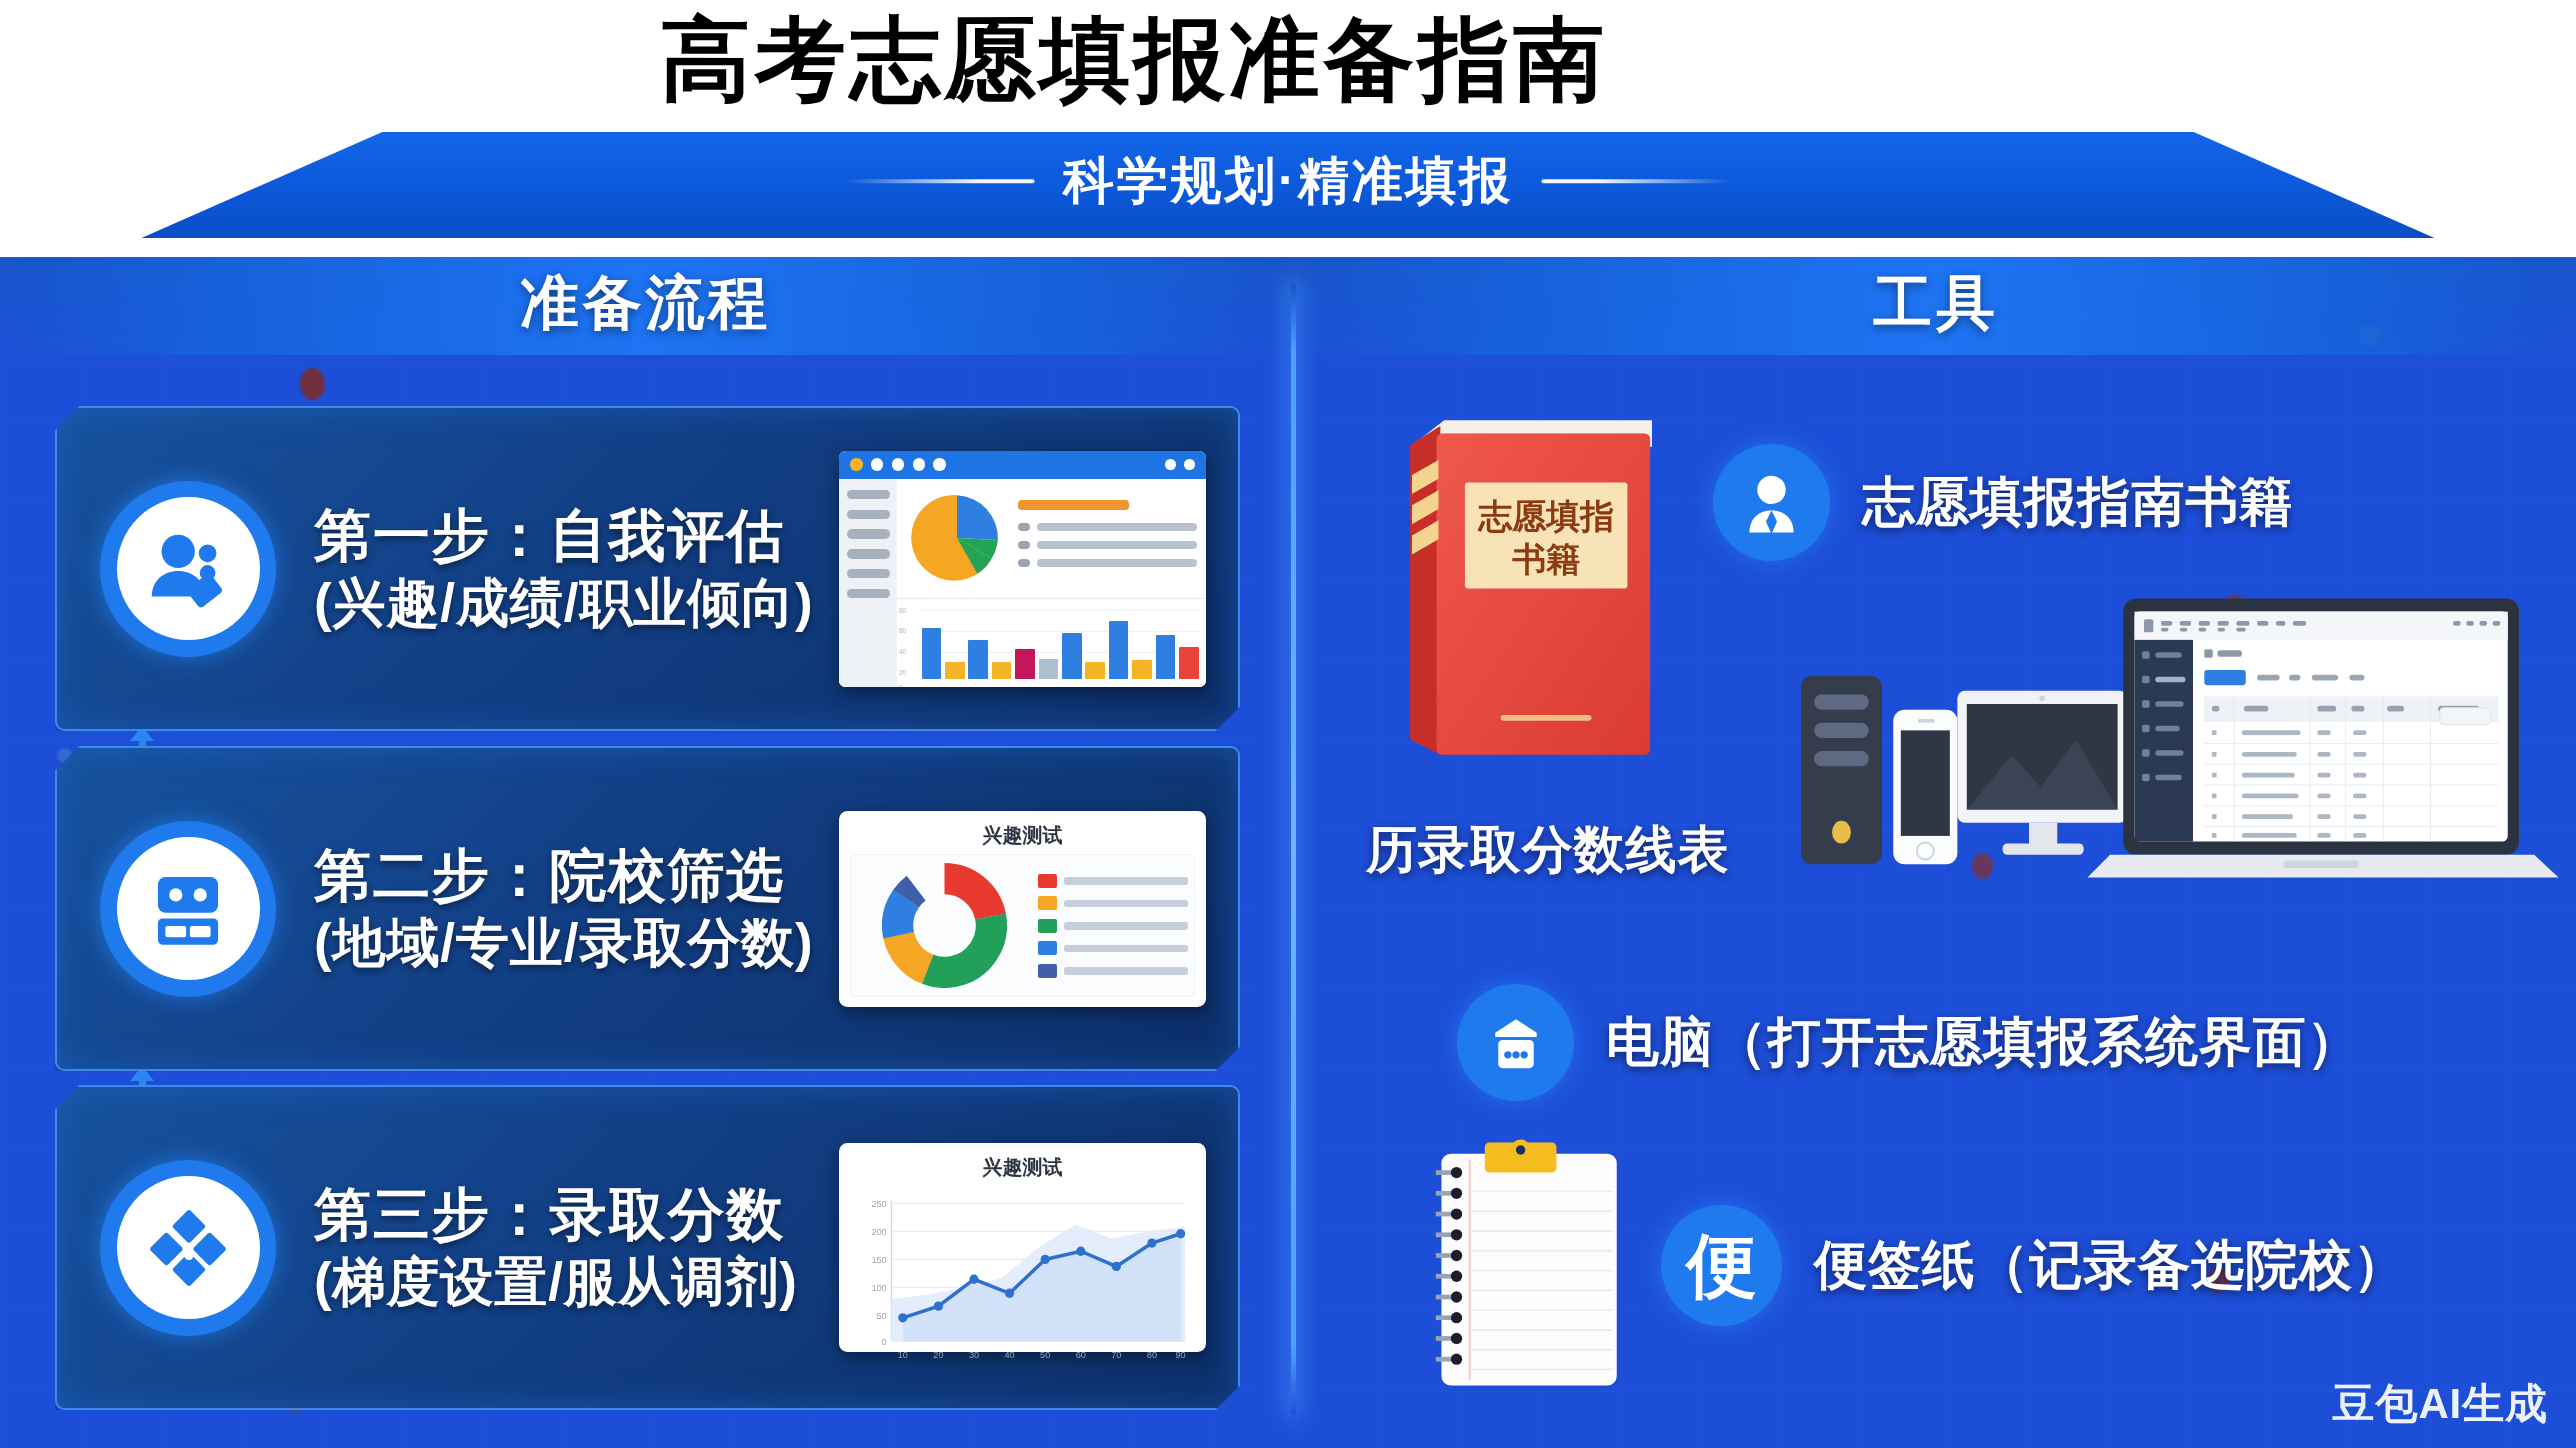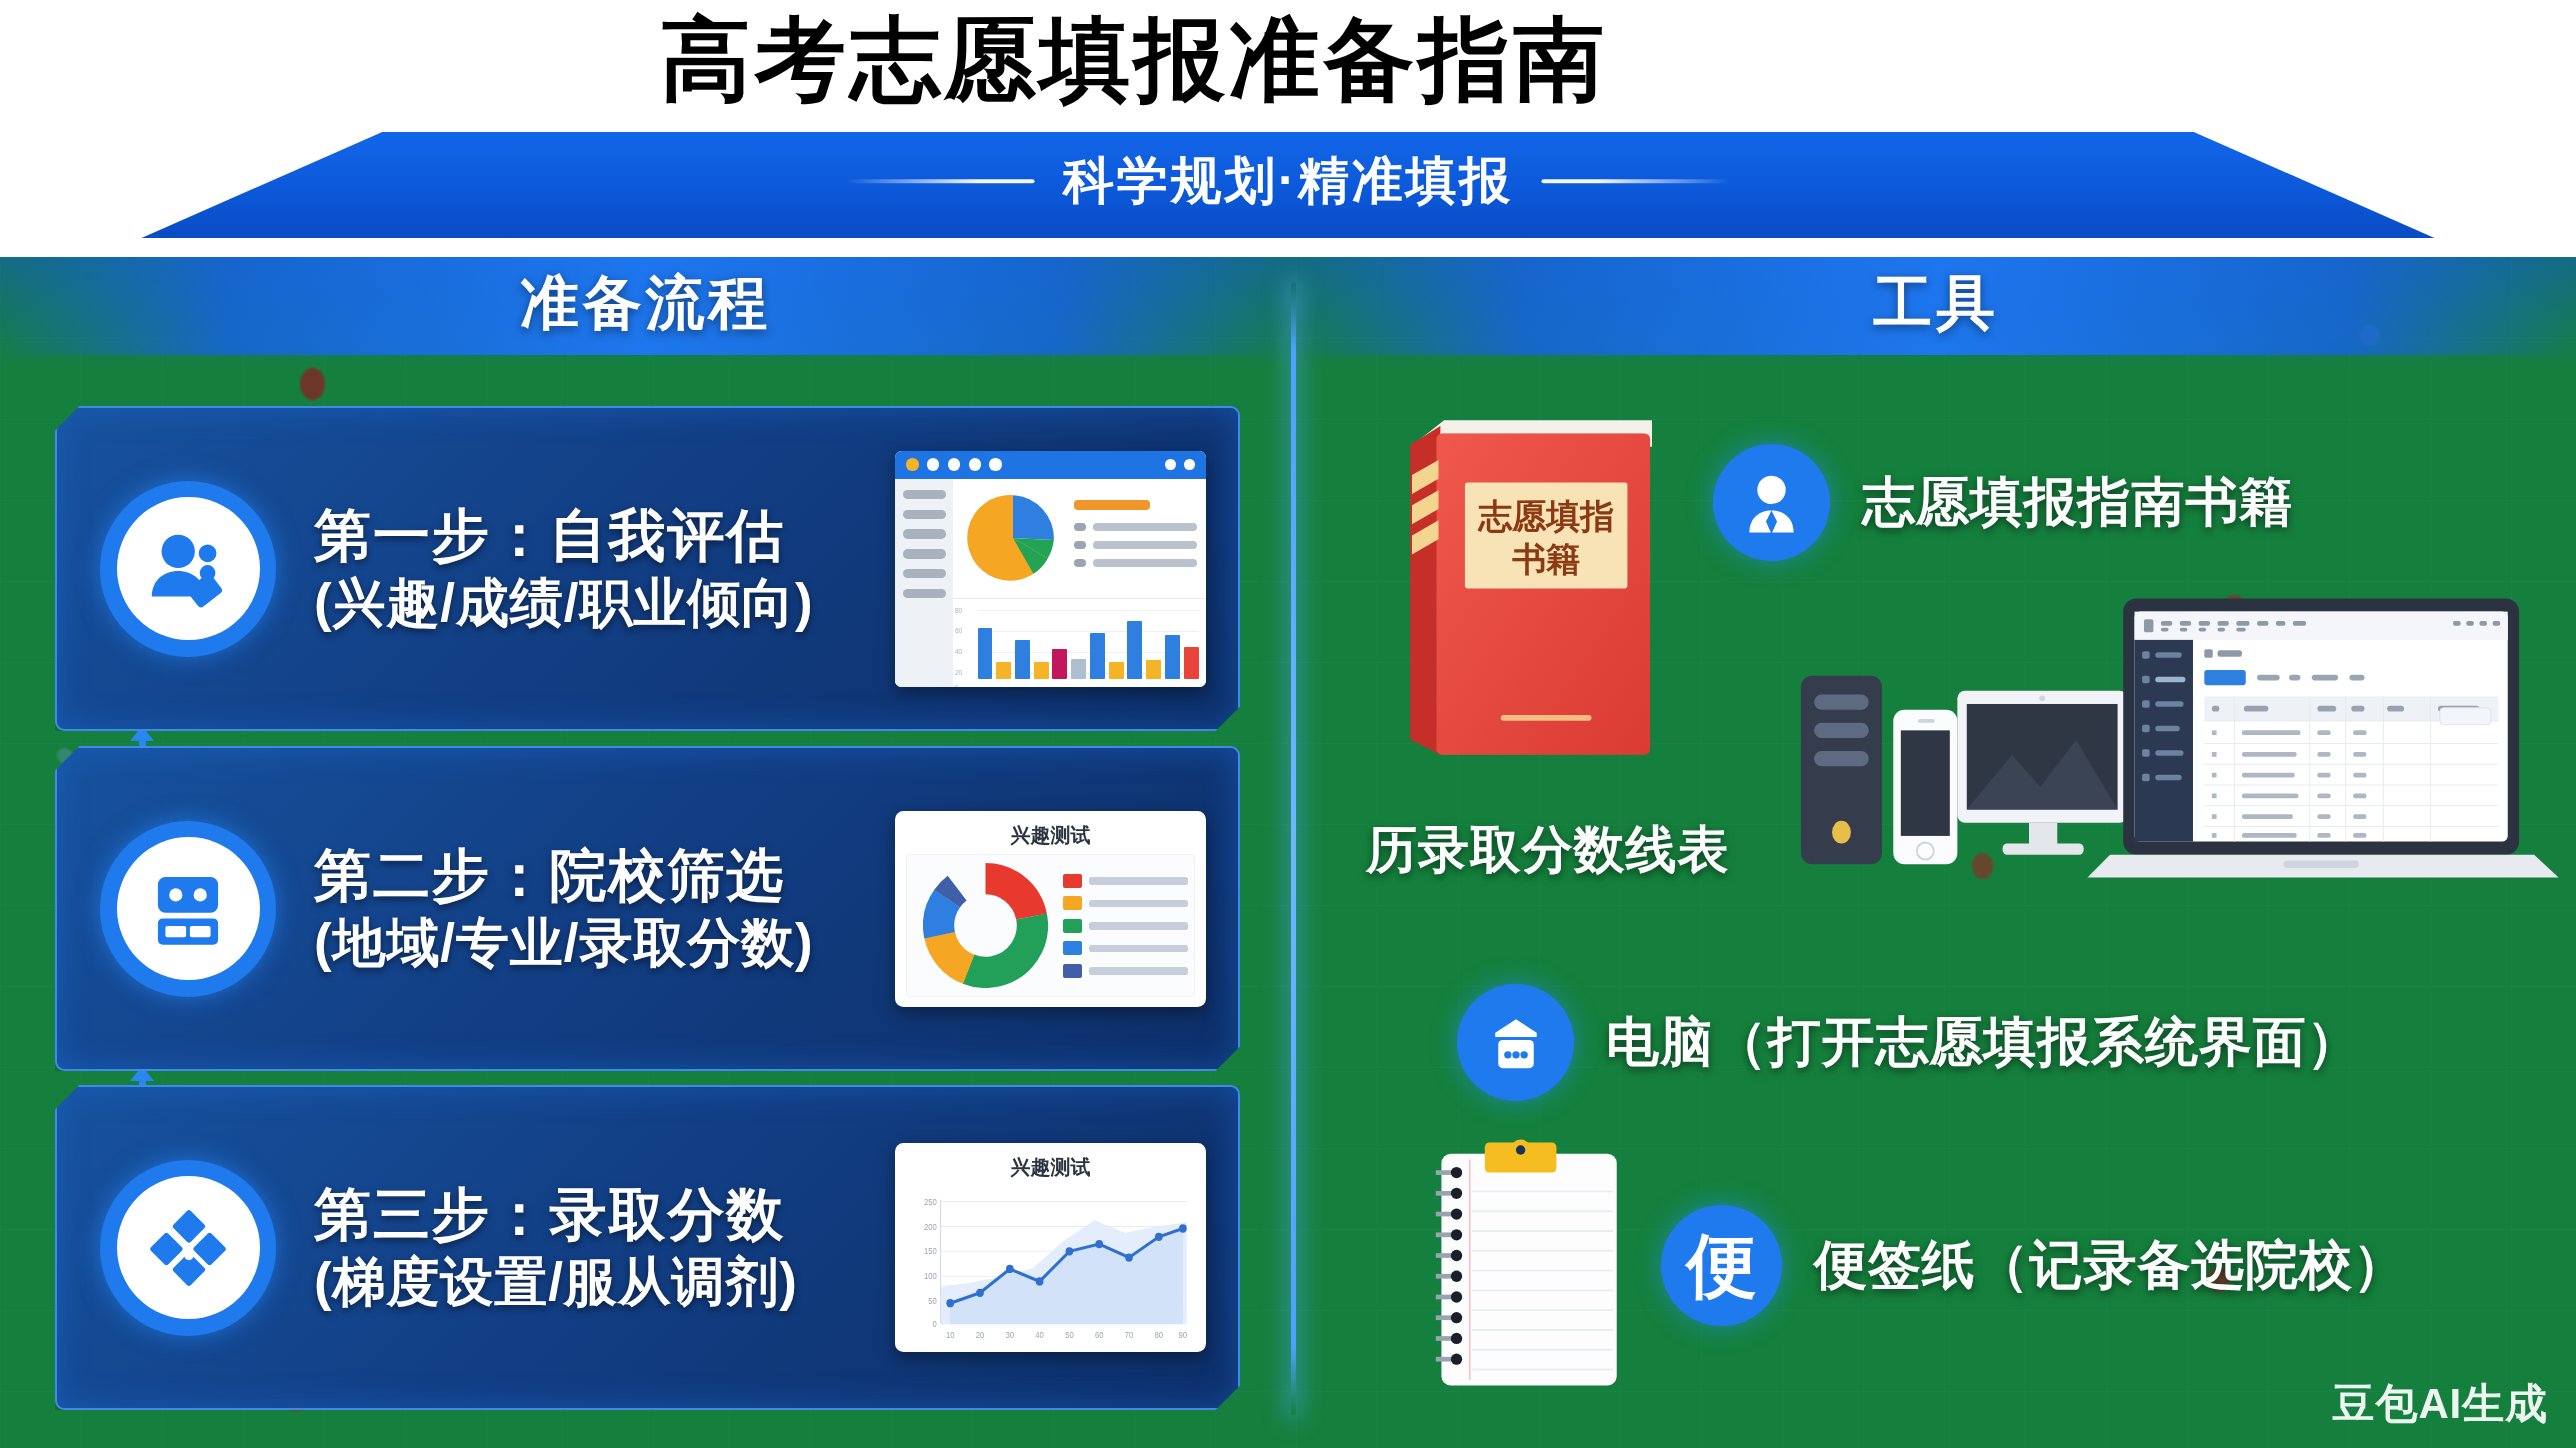--- a/index.html
+++ b/index.html
@@ -29,21 +29,21 @@
   .subtitle{font-size:51px;font-weight:bold;color:#fff;letter-spacing:2.8px;white-space:nowrap;}
 
   
   .stage{
     position:absolute;left:0;top:257px;width:2576px;height:1192px;
     background:
       radial-gradient(ellipse 1038px 661px at 22% 8%, #17509f 0%, rgba(23,80,159,0) 62%),
       radial-gradient(ellipse 1038px 661px at 78% 8%, #1659b0 0%, rgba(22,89,176,0) 62%),
       radial-gradient(ellipse 1321px 849px at 50% 120%, #06234f 0%, rgba(6,35,79,0) 70%),
       linear-gradient(180deg,#0a2f66 0%,#0a2category 0%,#072murm 0%,#062247 55%,#041a38 100%);
-    background-color:#15803d;
+    background-color:#1d4ed8;
     overflow:hidden;
   }
   .stage-glow-top{position:absolute;left:0;top:0;width:2576px;height:113px;background:linear-gradient(180deg,rgba(20,90,190,.55),rgba(20,90,190,0));}
   .grid-dots{position:absolute;inset:0;opacity:.20;
     background-image:linear-gradient(rgba(120,180,255,.25) 0.9px,transparent 0.9px),linear-gradient(90deg,rgba(120,180,255,.18) 0.9px,transparent 0.9px);
     background-size:81px 81px;}
   .bokeh{position:absolute;border-radius:50%;filter:blur(0.9px);}
 
   .divider{position:absolute;left:1291px;top:26.4px;width:4.7px;height:1132px;
     background:linear-gradient(180deg,rgba(70,150,255,0),#4da0ff 6%,#6fb6ff 50%,#4da0ff 94%,rgba(70,150,255,0));
@@ -66,21 +66,21 @@
     box-shadow:0 0 32px rgba(30,110,220,.45) inset, 0 9.4px 24.5px rgba(0,0,0,.35);
     display:flex;align-items:center;
   }
   .card-icon{width:176px;height:176px;margin-left:43px;flex:0 0 auto;
     background:#1f7aee;border-radius:50%;display:flex;align-items:center;justify-content:center;
     box-shadow:0 0 24.5px rgba(40,140,255,.6);}
   .card-icon .disc{width:143px;height:143px;background:#fff;border-radius:50%;display:flex;align-items:center;justify-content:center;}
   .card-text{margin-left:38px;flex:1 1 auto;}
   .card-text .l1{font-size:57px;font-weight:bold;color:#fff;letter-spacing:1.9px;line-height:1.22;text-shadow:0 2.8px 7.5px rgba(0,0,0,.5);white-space:nowrap;}
   .card-text .l2{font-size:53px;font-weight:bold;color:#fff;letter-spacing:0.9px;line-height:1.22;text-shadow:0 2.8px 7.5px rgba(0,0,0,.5);white-space:nowrap;}
-  .card-thumb{width:311px;height:236px;margin-right:32px;flex:0 0 auto;}
+  .card-thumb{width:367px;height:236px;margin-right:32px;flex:0 0 auto;}
 
   .arrow{position:absolute;left:130px;width:24.5px;}
   .arrow .stem{position:absolute;left:9.4px;top:13.2px;width:6.6px;height:calc(100% - 26.4px);background:#2a86f0;}
   .arrow .up,.arrow .dn{position:absolute;left:0;width:0;height:0;border-left:12.3px solid transparent;border-right:12.3px solid transparent;}
   .arrow .up{top:0;border-bottom:15px solid #2a86f0;}
   .arrow .dn{bottom:0;border-top:15px solid #2a86f0;}
 
   
   .win{width:100%;height:100%;background:#fff;border-radius:6.6px;overflow:hidden;box-shadow:0 5.7px 17px rgba(0,0,0,.4);display:flex;flex-direction:column;}
   .win-bar{height:28px;background:#1f74e4;display:flex;align-items:center;padding:0 11.3px;justify-content:space-between;}

